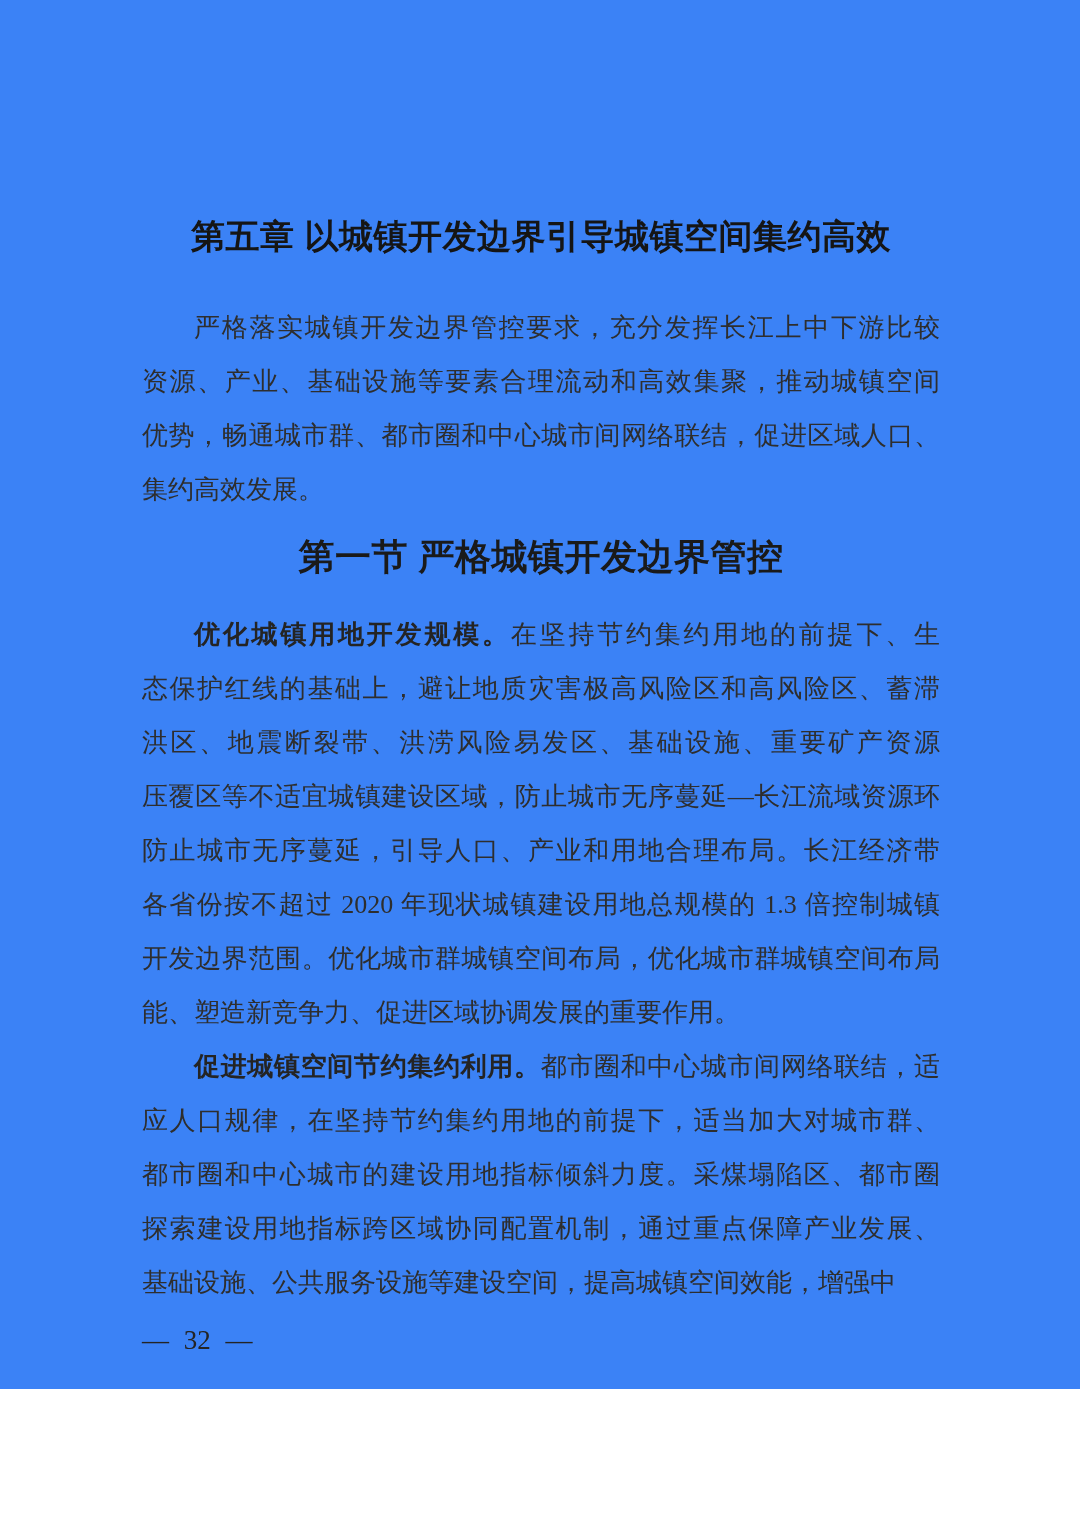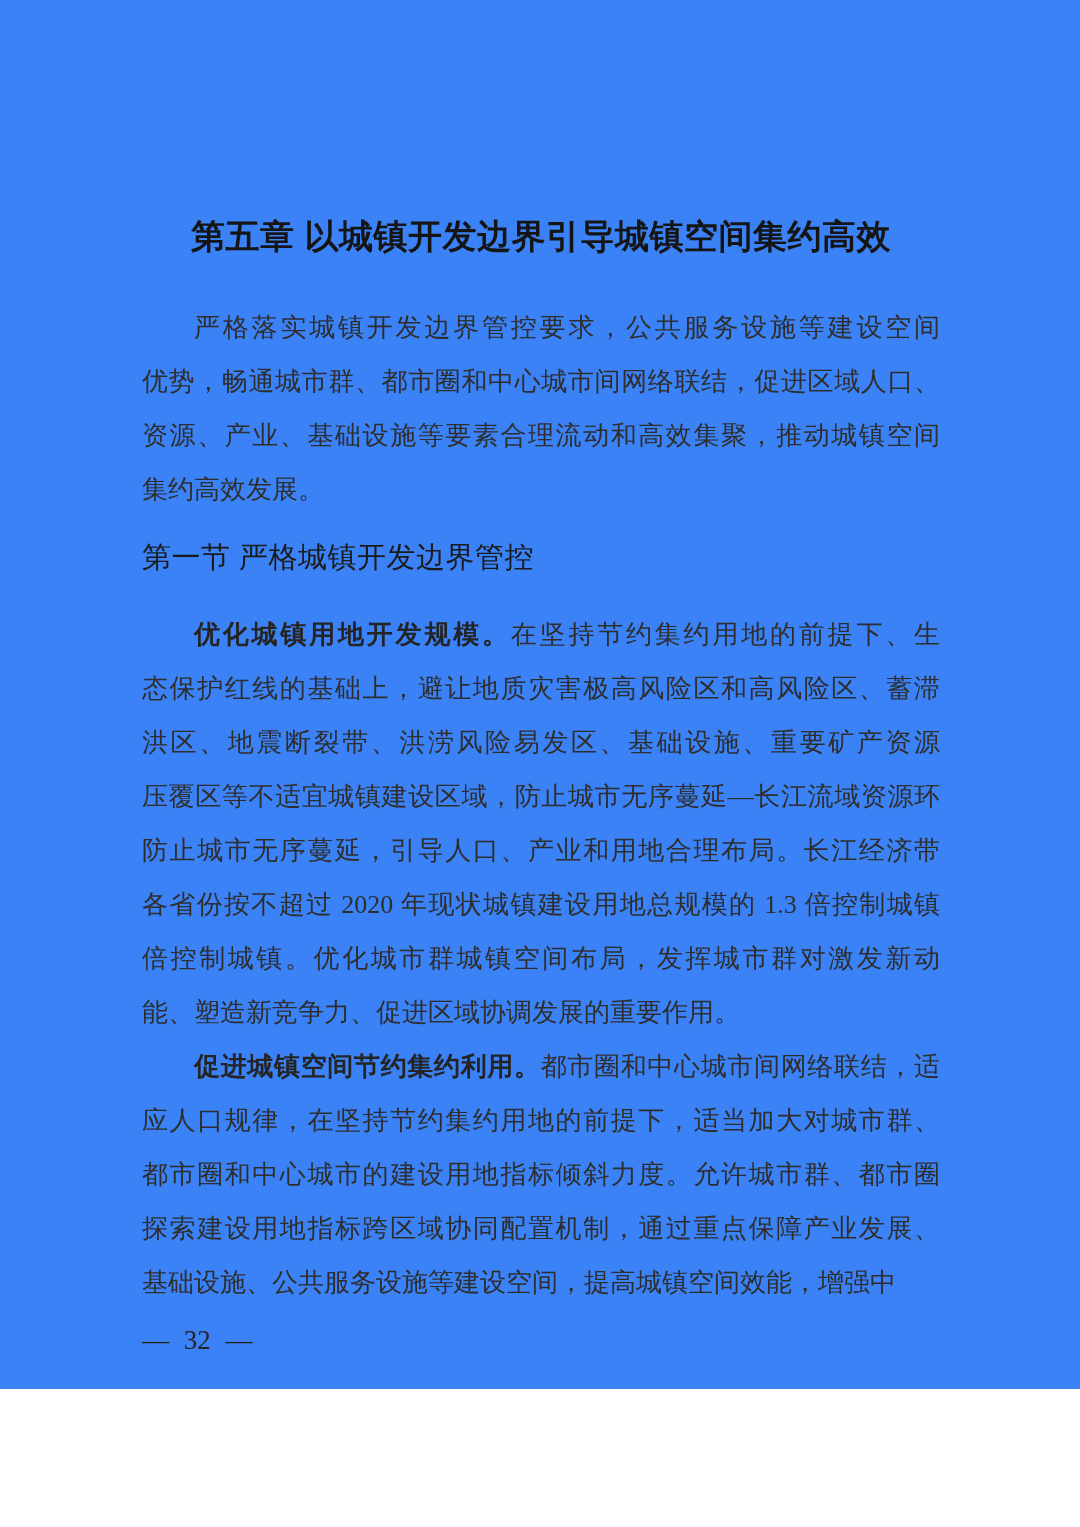--- a/index.html
+++ b/index.html
@@ -33,24 +33,24 @@
     font-family: "Liberation Sans", sans-serif;
     font-weight: 700;
     font-size: 34px;
     letter-spacing: 0.5px;
     color: #151515;
   }
   .section-title {
     margin: 18px 0 0 0;
     line-height: 44px;
     height: 44px;
-    text-align: left;
+    text-align: center;
     font-family: "Liberation Sans", sans-serif;
-    font-weight: 400;
-    font-size: 29px;
+    font-weight: 700;
+    font-size: 36px;
     letter-spacing: 0.5px;
     color: #1a1a1a;
   }
   .para { margin: 0; }
   .para.p1 { margin-top: 43px; }
   .para.p2 { margin-top: 29px; }
   .para.p3 { margin-top: 0; }
   .line {
     font-size: 26px;
     height: 54px;
@@ -76,47 +76,47 @@
 </style>
 </head>
 <body>
 
 <div class="page">
   <div class="content">
 
     <h1 class="chapter-title">第五章 以城镇开发边界引导城镇空间集约高效</h1>
 
     <div class="para p1">
-      <div class="line first">严格落实城镇开发边界管控要求，公共服务设施等建设空间</div>
+      <div class="line first">严格落实城镇开发边界管控要求，充分发挥长江上中下游比较</div>
+      <div class="line">资源、产业、基础设施等要素合理流动和高效集聚，推动城镇空间</div>
       <div class="line">优势，畅通城市群、都市圈和中心城市间网络联结，促进区域人口、</div>
-      <div class="line">资源、产业、基础设施等要素合理流动和高效集聚，推动城镇空间</div>
       <div class="line last">集约高效发展。</div>
     </div>
 
     <h2 class="section-title">第一节 严格城镇开发边界管控</h2>
 
     <div class="para p2">
       <div class="line first">
         <span class="lead-bold">优化城镇用地开发规模。</span><span>在坚持节约集约用地的前提下、生</span>
       </div>
       <div class="line">态保护红线的基础上，避让地质灾害极高风险区和高风险区、蓄滞</div>
       <div class="line">洪区、地震断裂带、洪涝风险易发区、基础设施、重要矿产资源</div>
       <div class="line">压覆区等不适宜城镇建设区域，防止城市无序蔓延—长江流域资源环</div>
       <div class="line">防止城市无序蔓延，引导人口、产业和用地合理布局。长江经济带</div>
       <div class="line">各省份按不超过 2020 年现状城镇建设用地总规模的 1.3 倍控制城镇</div>
-      <div class="line">倍控制城镇。优化城市群城镇空间布局，发挥城市群对激发新动</div>
+      <div class="line">开发边界范围。优化城市群城镇空间布局，优化城市群城镇空间布局</div>
       <div class="line last">能、塑造新竞争力、促进区域协调发展的重要作用。</div>
     </div>
 
     <div class="para p3">
       <div class="line first">
         <span class="lead-bold">促进城镇空间节约集约利用。</span><span>都市圈和中心城市间网络联结，适</span>
       </div>
       <div class="line">应人口规律，在坚持节约集约用地的前提下，适当加大对城市群、</div>
-      <div class="line">都市圈和中心城市的建设用地指标倾斜力度。允许城市群、都市圈</div>
+      <div class="line">都市圈和中心城市的建设用地指标倾斜力度。采煤塌陷区、都市圈</div>
       <div class="line">探索建设用地指标跨区域协同配置机制，通过重点保障产业发展、</div>
       <div class="line last">基础设施、公共服务设施等建设空间，提高城镇空间效能，增强中</div>
     </div>
 
     <div class="page-number">— 32 —</div>
 
   </div>
 </div>
 
 </body></html>

